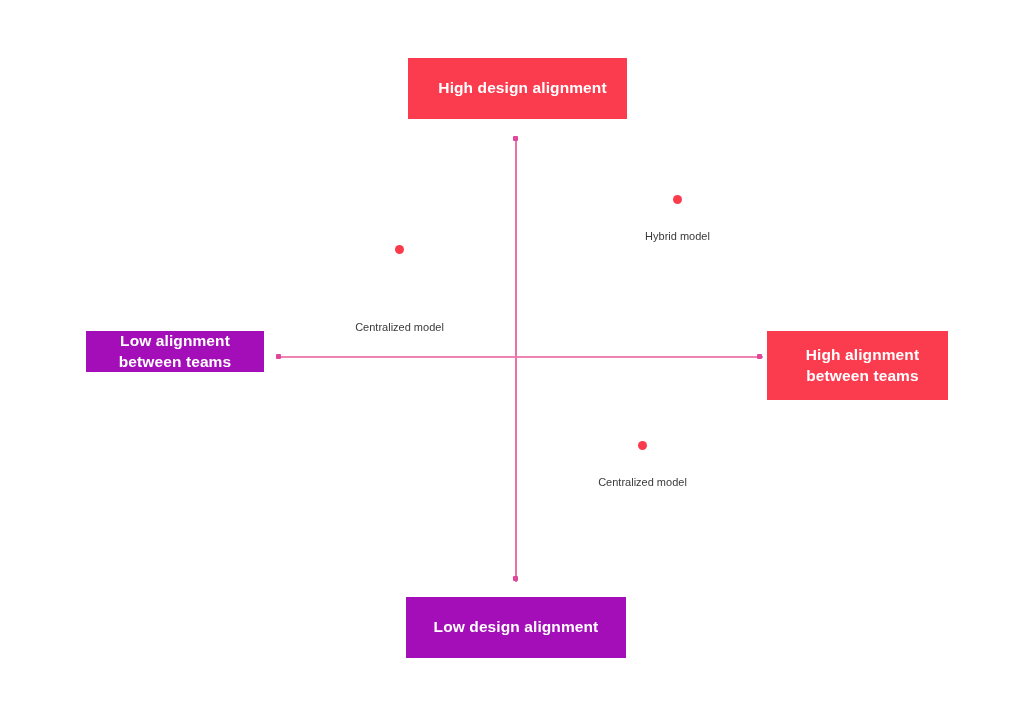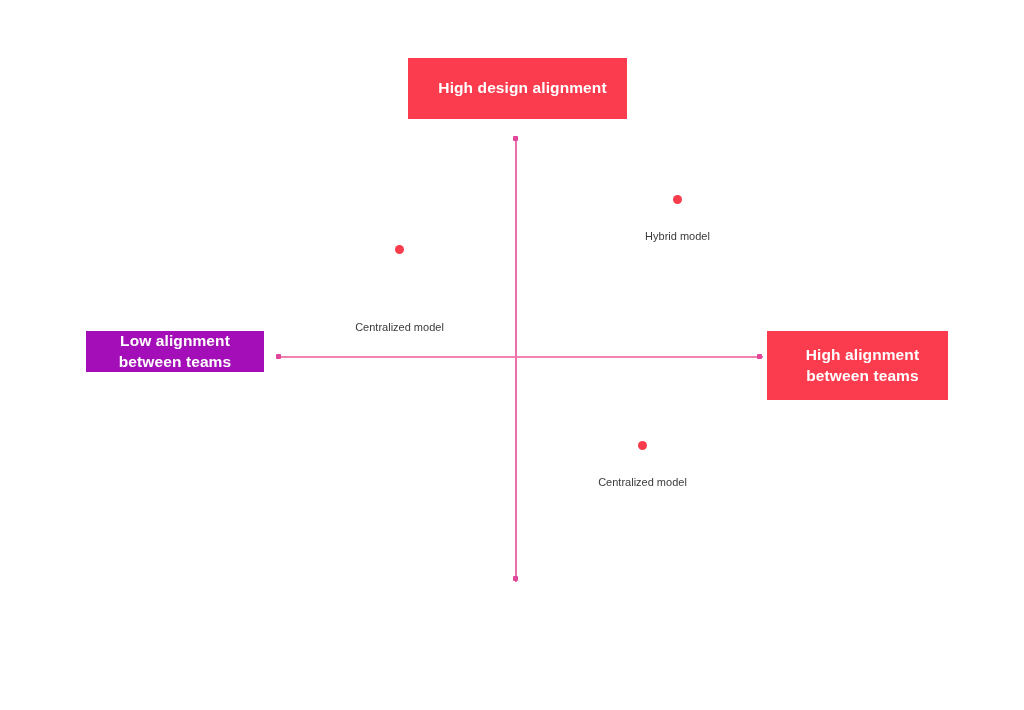--- a/index.html
+++ b/index.html
@@ -121,20 +121,23 @@
 
   <div class="arrow-cap arrow-top"></div>
   <div class="arrow-cap arrow-bottom"></div>
   <div class="arrow-cap arrow-left"></div>
   <div class="arrow-cap arrow-right"></div>
 
   <div id="pole-top" class="pole-box pole-red">
     <span>High design alignment</span>
   </div>
 
+  <div id="pole-bottom" class="pole-box pole-purple">
+    <span>Low design alignment</span>
+  </div>
 
   <div id="pole-left" class="pole-box pole-purple">
     <span>
       <span>Low alignment</span><br>
       <span>between teams</span>
     </span>
   </div>
 
   <div id="pole-right" class="pole-box pole-red">
     <span>

